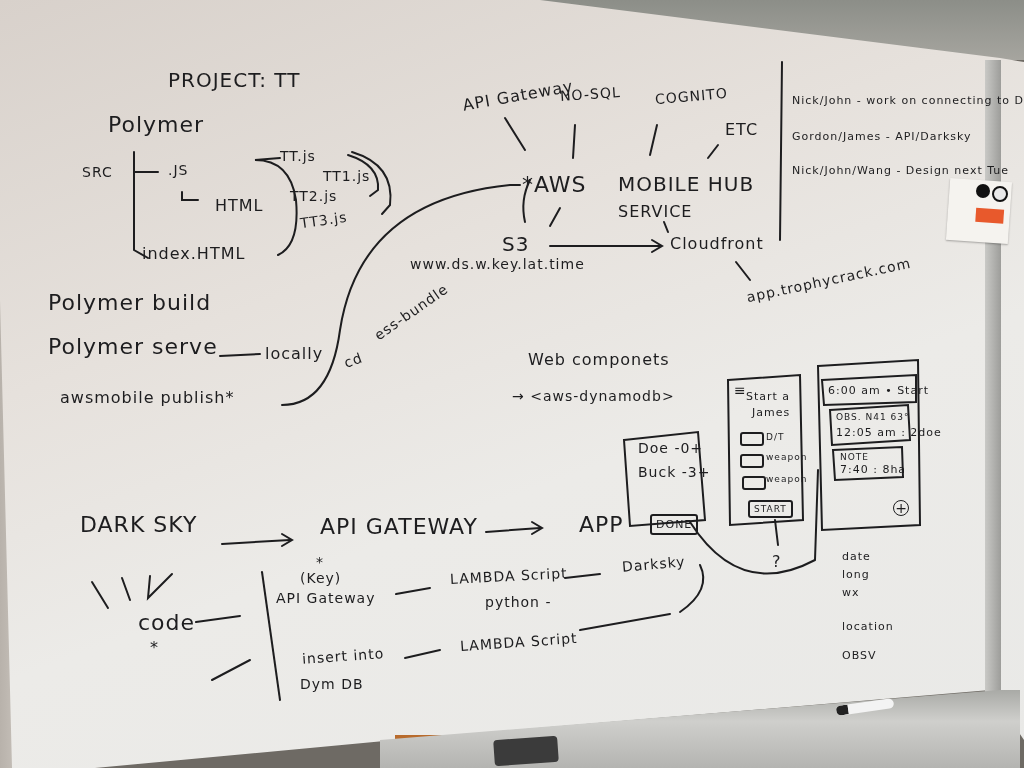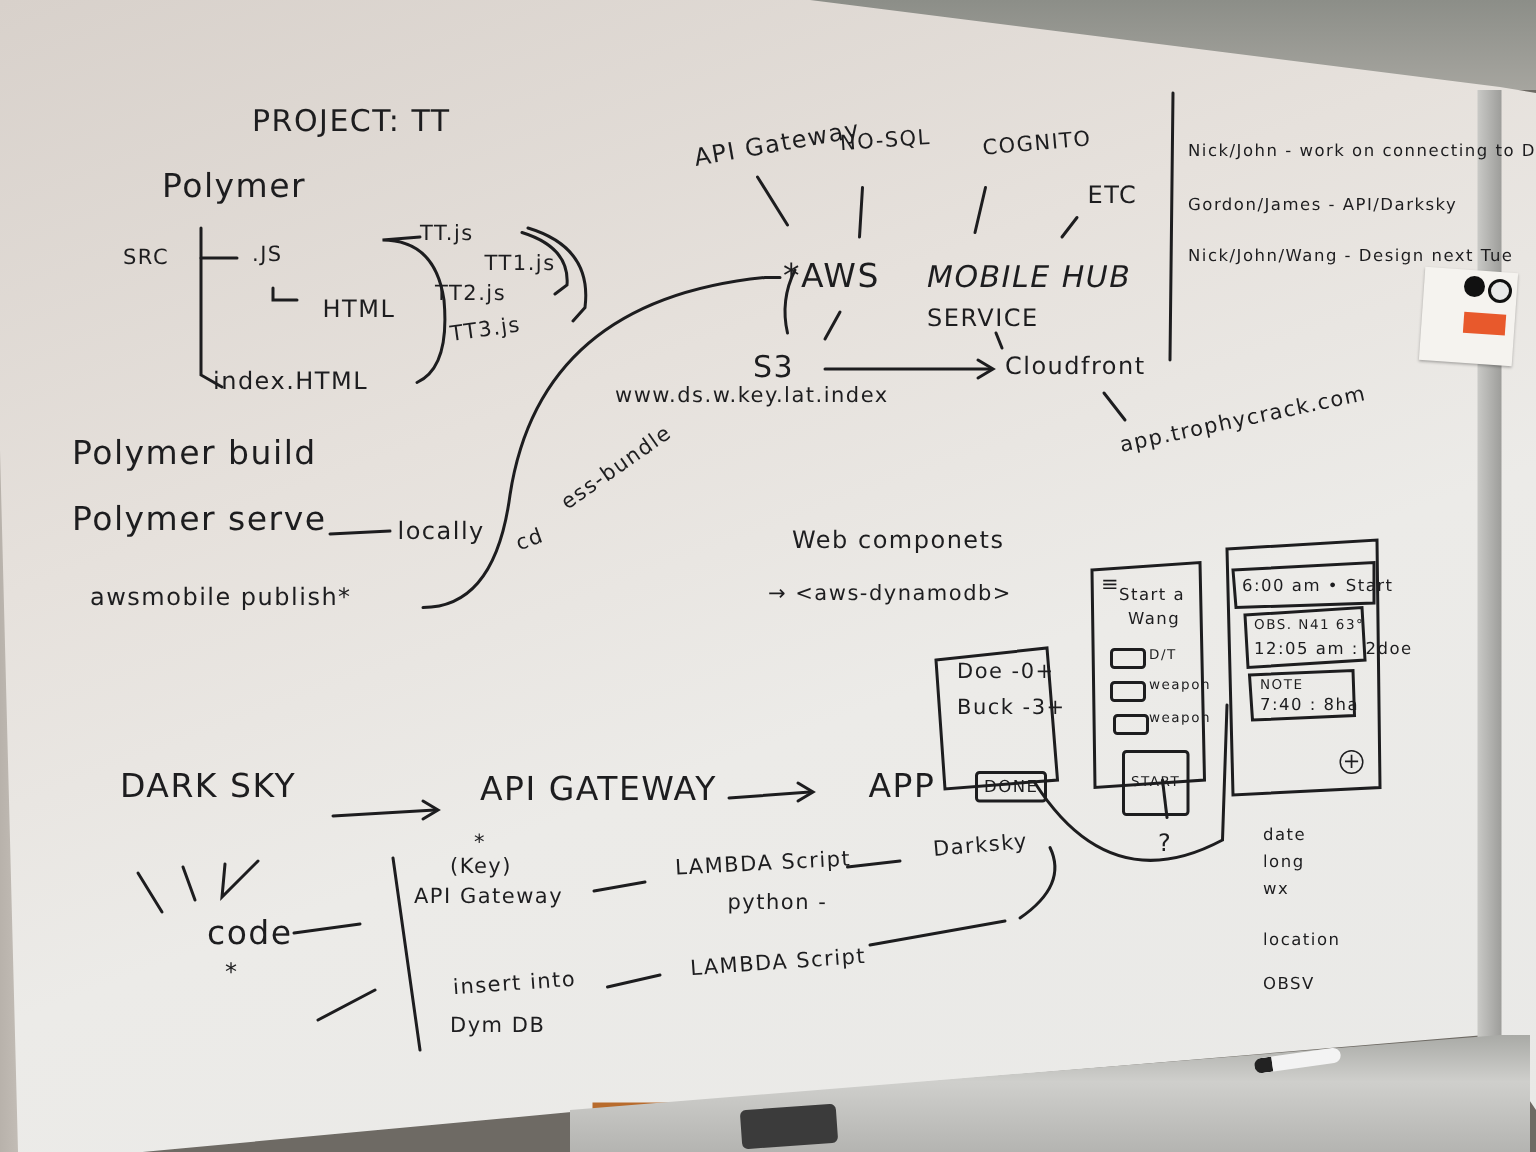--- a/index.html
+++ b/index.html
@@ -119,48 +119,48 @@
 <div class="hw s16" style="left:265px;top:344px;">locally</div>
 <div class="hw s16" style="left:60px;top:388px;">awsmobile publish*</div>
 <div class="hw s14" style="left:344px;top:352px;transform:rotate(-20deg);">cd</div>
 <div class="hw s14" style="left:368px;top:304px;transform:rotate(-35deg);">ess-bundle</div>
 
 <div class="hw s16" style="left:462px;top:86px;transform:rotate(-10deg);">API Gateway</div>
 <div class="hw s14" style="left:560px;top:86px;transform:rotate(-4deg);">NO-SQL</div>
 <div class="hw s14" style="left:655px;top:88px;transform:rotate(-5deg);">COGNITO</div>
 <div class="hw s16" style="left:725px;top:120px;">ETC</div>
 <div class="hw s22" style="left:522px;top:172px;">*AWS</div>
-<div class="hw s20" style="left:618px;top:172px;font-style:italic;">MOBILE HUB</div>
+<div class="hw s20" style="left:618px;top:172px;">MOBILE HUB</div>
 <div class="hw s16" style="left:618px;top:202px;">SERVICE</div>
 <div class="hw s20" style="left:502px;top:232px;">S3</div>
 <div class="hw s16" style="left:670px;top:234px;">Cloudfront</div>
-<div class="hw s14" style="left:410px;top:256px;">www.ds.w.key.lat.index</div>
+<div class="hw s14" style="left:410px;top:256px;">www.ds.w.key.lat.time</div>
 <div class="hw s14" style="left:745px;top:272px;transform:rotate(-12deg);">app.trophycrack.com</div>
 
 <div class="hw s11" style="left:792px;top:94px;">Nick/John - work on connecting to DB</div>
 <div class="hw s11" style="left:792px;top:130px;">Gordon/James - API/Darksky</div>
 <div class="hw s11" style="left:792px;top:164px;">Nick/John/Wang - Design next Tue</div>
 
 <div class="hw s16" style="left:528px;top:350px;">Web componets</div>
 <div class="hw s14" style="left:512px;top:388px;">→ &lt;aws-dynamodb&gt;</div>
 
 <div class="hw s14" style="left:638px;top:440px;">Doe -0+</div>
 <div class="hw s14" style="left:638px;top:464px;">Buck -3+</div>
 <div class="box hw s11" style="left:650px;top:514px;padding:2px 4px;">DONE</div>
 
 <div class="hw s14" style="left:734px;top:382px;">≡</div>
 <div class="hw s11" style="left:746px;top:390px;">Start a</div>
-<div class="hw s11" style="left:752px;top:406px;">Wang</div>
+<div class="hw s11" style="left:752px;top:406px;">James</div>
 <div class="box" style="left:740px;top:432px;width:20px;height:10px;"></div>
 <div class="hw s9" style="left:766px;top:432px;">D/T</div>
 <div class="box" style="left:740px;top:454px;width:20px;height:10px;"></div>
 <div class="hw s9" style="left:766px;top:452px;">weapon</div>
 <div class="box" style="left:742px;top:476px;width:20px;height:10px;"></div>
 <div class="hw s9" style="left:766px;top:474px;">weapon</div>
-<div class="box hw s9" style="left:748px;top:500px;padding:15px 4px;">START</div>
+<div class="box hw s9" style="left:748px;top:500px;padding:2px 4px;">START</div>
 <div class="hw s16" style="left:772px;top:552px;">?</div>
 
 <div class="hw s11" style="left:828px;top:384px;">6:00 am • Start</div>
 <div class="hw s9" style="left:836px;top:412px;">OBS.   N41 63°</div>
 <div class="hw s11" style="left:836px;top:426px;">12:05 am : 2doe</div>
 <div class="hw s9" style="left:840px;top:452px;">NOTE</div>
 <div class="hw s11" style="left:840px;top:463px;">7:40 : 8ha</div>
 <div class="hw s14" style="left:893px;top:500px;border:1px solid #1d1d1f;border-radius:50%;width:14px;height:14px;line-height:14px;text-align:center;letter-spacing:0;">+</div>
 
 <div class="hw s11" style="left:842px;top:550px;">date</div>

